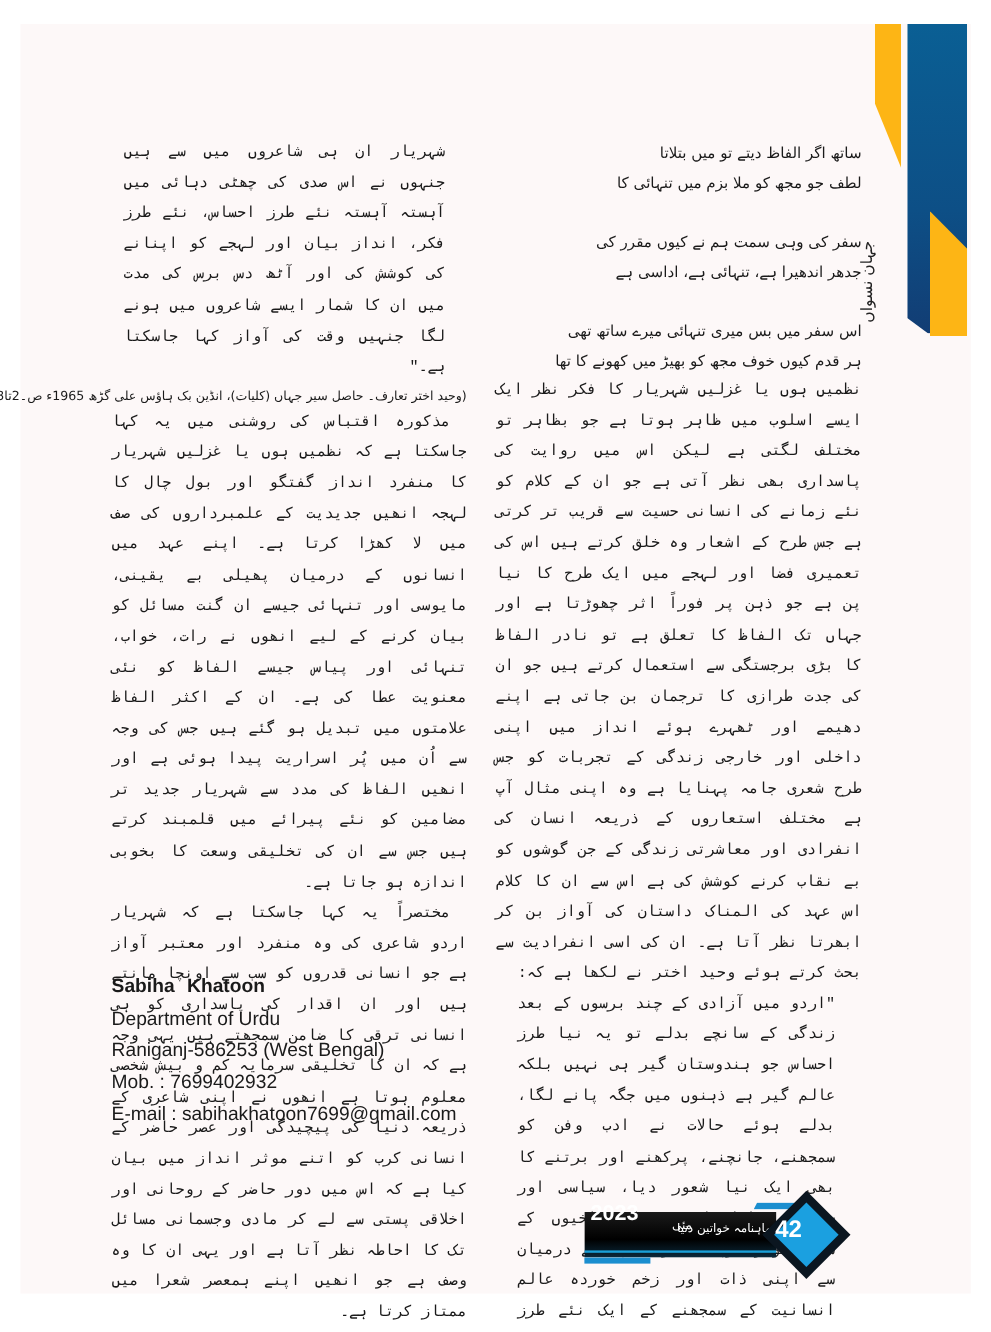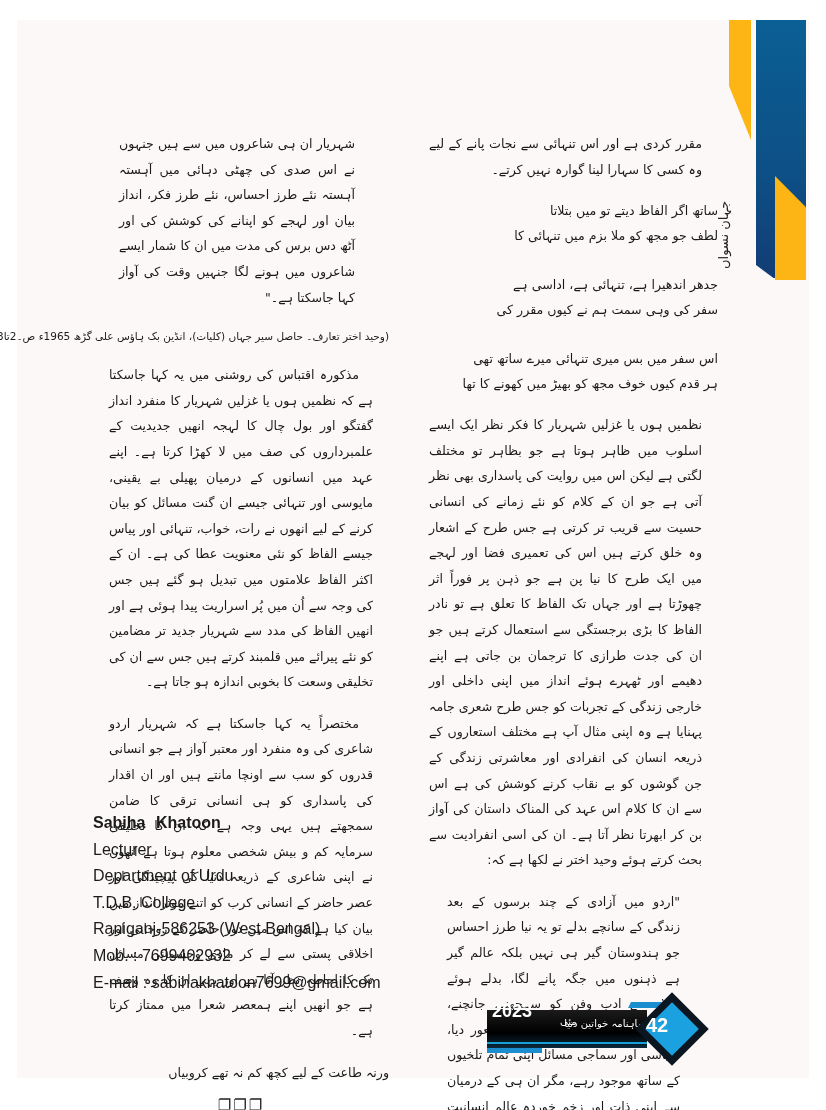--- a/index.html
+++ b/index.html
@@ -32,21 +32,21 @@
     writing-mode:vertical-rl; transform:rotate(180deg);
     font-size:13px; color:#222; text-align:center; direction:rtl;
   }
 
   .col {
     position:absolute; direction:rtl; text-align:justify; color:#1a1a1a;
     font-family:"DejaVu Sans", sans-serif; font-size:12.6px; line-height:25.6px;
   }
   .col-right { left:413px; top:115px; width:305px; }
   .col-left  { left:93px;  top:115px; width:296px; }
-  .p { margin:16px; }
+  .p { margin:0;font-family:Liberation Mono, monospace; }
   .verse { margin:0; line-height:25px; }
   .gap { height:24px; }
   .quote { padding-right:22px; padding-left:18px; }
   .citation { font-size:10.5px; line-height:20px; margin:0; white-space:nowrap; text-align:right; }
   .indent { text-indent:14px; }
   .ornament { text-align:center; font-size:15px; letter-spacing:2px; margin:8px 0 2px 0; direction:ltr;}
 
   .author {
     position:absolute; left:93px; top:810px; width:300px; direction:ltr;
     font-family:"Liberation Sans", sans-serif; font-size:16px; color:#1a1a1a; line-height:26.6px;
@@ -96,47 +96,44 @@
 <body>
 
 <div class="page"></div>
 
 <div class="strip-yellow-top"></div>
 <div class="strip-blue"></div>
 <div class="strip-yellow-bottom"></div>
 <div class="side-title">جہان نسواں</div>
 
 <div class="col col-right">
-  <p class="p">مقرر کردی ہے اور اس تنہائی سے نجات پانے کے لیے وہ کسی کا سہارا لینا گوارہ نہیں کرتے۔</p>
   <p class="verse">ساتھ اگر الفاظ دیتے تو میں بتلاتا</p>
   <p class="verse">لطف جو مجھ کو ملا بزم میں تنہائی کا</p>
   <div class="gap"></div>
+  <p class="verse">سفر کی وہی سمت ہم نے کیوں مقرر کی</p>
   <p class="verse">جدھر اندھیرا ہے، تنہائی ہے، اداسی ہے</p>
-  <p class="verse">سفر کی وہی سمت ہم نے کیوں مقرر کی</p>
   <div class="gap"></div>
   <p class="verse">اس سفر میں بس میری تنہائی میرے ساتھ تھی</p>
   <p class="verse">ہر قدم کیوں خوف مجھ کو بھیڑ میں کھونے کا تھا</p>
   <p class="p">نظمیں ہوں یا غزلیں شہریار کا فکر نظر ایک ایسے اسلوب میں ظاہر ہوتا ہے جو بظاہر تو مختلف لگتی ہے لیکن اس میں روایت کی پاسداری بھی نظر آتی ہے جو ان کے کلام کو نئے زمانے کی انسانی حسیت سے قریب تر کرتی ہے جس طرح کے اشعار وہ خلق کرتے ہیں اس کی تعمیری فضا اور لہجے میں ایک طرح کا نیا پن ہے جو ذہن پر فوراً اثر چھوڑتا ہے اور جہاں تک الفاظ کا تعلق ہے تو نادر الفاظ کا بڑی برجستگی سے استعمال کرتے ہیں جو ان کی جدت طرازی کا ترجمان بن جاتی ہے اپنے دھیمے اور ٹھہرے ہوئے انداز میں اپنی داخلی اور خارجی زندگی کے تجربات کو جس طرح شعری جامہ پہنایا ہے وہ اپنی مثال آپ ہے مختلف استعاروں کے ذریعہ انسان کی انفرادی اور معاشرتی زندگی کے جن گوشوں کو بے نقاب کرنے کوشش کی ہے اس سے ان کا کلام اس عہد کی المناک داستان کی آواز بن کر ابھرتا نظر آتا ہے۔ ان کی اسی انفرادیت سے بحث کرتے ہوئے وحید اختر نے لکھا ہے کہ:</p>
   <p class="p quote">"اردو میں آزادی کے چند برسوں کے بعد زندگی کے سانچے بدلے تو یہ نیا طرز احساس جو ہندوستان گیر ہی نہیں بلکہ عالم گیر ہے ذہنوں میں جگہ پانے لگا، بدلے ہوئے حالات نے ادب وفن کو سمجھنے، جانچنے، پرکھنے اور برتنے کا بھی ایک نیا شعور دیا، سیاسی اور سماجی مسائل اپنی تمام تلخیوں کے ساتھ موجود رہے، مگر ان ہی کے درمیان سے اپنی ذات اور زخم خوردہ عالم انسانیت کے سمجھنے کے ایک نئے طرز فکر نے بھی سر اٹھانا شروع کیا موضوعات کے انتخاب کا طریقہ بدلا تو زبان اور لہجے میں بھی نمایاں تبدیلیاں ہونے لگیں، ان تمام تبدیلیوں کا اثر جتنے بھر پور طریقے سے ہماری جدید شاعری میں رونما ہوا اتنا اور کسی صنف میں اس کا اظہار نہیں ہو پایا۔</p>
 </div>
 
 <div class="col col-left">
   <p class="p quote" style="padding-right:18px;padding-left:10px;">شہریار ان ہی شاعروں میں سے ہیں جنہوں نے اس صدی کی چھٹی دہائی میں آہستہ آہستہ نئے طرز احساس، نئے طرز فکر، انداز بیان اور لہجے کو اپنانے کی کوشش کی اور آٹھ دس برس کی مدت میں ان کا شمار ایسے شاعروں میں ہونے لگا جنہیں وقت کی آواز کہا جاسکتا ہے۔"</p>
   <p class="citation">(وحید اختر تعارف۔ حاصل سیر جہاں (کلیات)، انڈین بک ہاؤس علی گڑھ 1965ء ص۔2تا3)</p>
   <p class="p indent">مذکورہ اقتباس کی روشنی میں یہ کہا جاسکتا ہے کہ نظمیں ہوں یا غزلیں شہریار کا منفرد انداز گفتگو اور بول چال کا لہجہ انھیں جدیدیت کے علمبرداروں کی صف میں لا کھڑا کرتا ہے۔ اپنے عہد میں انسانوں کے درمیان پھیلی بے یقینی، مایوسی اور تنہائی جیسے ان گنت مسائل کو بیان کرنے کے لیے انھوں نے رات، خواب، تنہائی اور پیاس جیسے الفاظ کو نئی معنویت عطا کی ہے۔ ان کے اکثر الفاظ علامتوں میں تبدیل ہو گئے ہیں جس کی وجہ سے اُن میں پُر اسراریت پیدا ہوئی ہے اور انھیں الفاظ کی مدد سے شہریار جدید تر مضامین کو نئے پیرائے میں قلمبند کرتے ہیں جس سے ان کی تخلیقی وسعت کا بخوبی اندازہ ہو جاتا ہے۔</p>
   <p class="p indent">مختصراً یہ کہا جاسکتا ہے کہ شہریار اردو شاعری کی وہ منفرد اور معتبر آواز ہے جو انسانی قدروں کو سب سے اونچا مانتے ہیں اور ان اقدار کی پاسداری کو ہی انسانی ترقی کا ضامن سمجھتے ہیں یہی وجہ ہے کہ ان کا تخلیقی سرمایہ کم و بیش شخصی معلوم ہوتا ہے انھوں نے اپنی شاعری کے ذریعہ دنیا کی پیچیدگی اور عصر حاضر کے انسانی کرب کو اتنے موثر انداز میں بیان کیا ہے کہ اس میں دور حاضر کے روحانی اور اخلاقی پستی سے لے کر مادی وجسمانی مسائل تک کا احاطہ نظر آتا ہے اور یہی ان کا وہ وصف ہے جو انھیں اپنے ہمعصر شعرا میں ممتاز کرتا ہے۔</p>
   <p class="verse">ورنہ طاعت کے لیے کچھ کم نہ تھے کروبیاں</p>
   <div class="ornament">❐❐❐</div>
 </div>
 
 <div class="author">
   <div class="name">Sabiha  Khatoon</div>
-  <div>Lecturer</div>
   <div>Department of Urdu</div>
-  <div>T.D.B. College</div>
   <div>Raniganj-586253 (West Bengal)</div>
   <div>Mob. : 7699402932</div>
   <div>E-mail : sabihakhatoon7699@gmail.com</div>
 </div>
 
 <div class="footer-accent-top"></div>
 <div class="footer-bar"></div>
 <div class="footer-accent-bottom"></div>
 <div class="footer-year">2023</div>
 <div class="footer-month">مئی</div>

